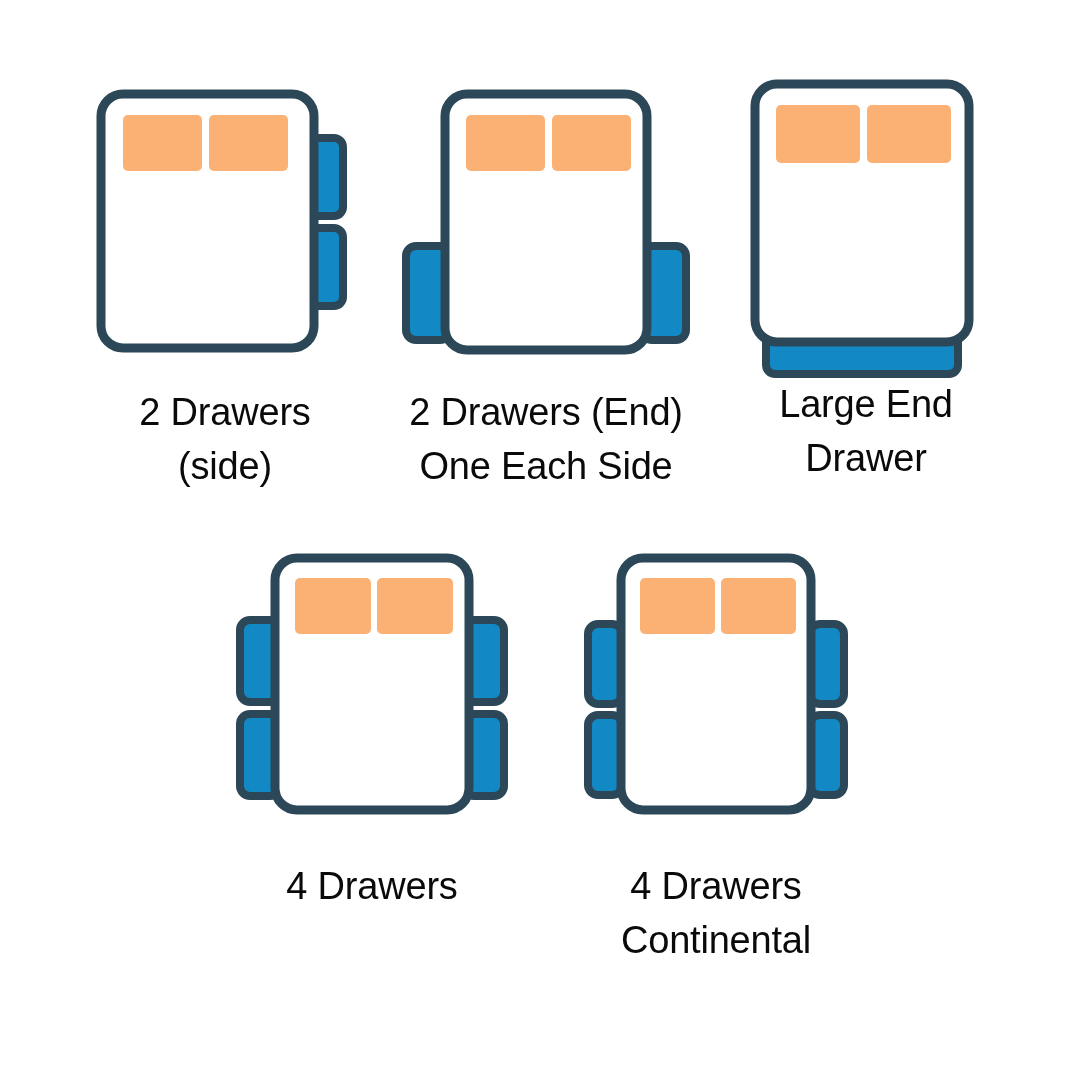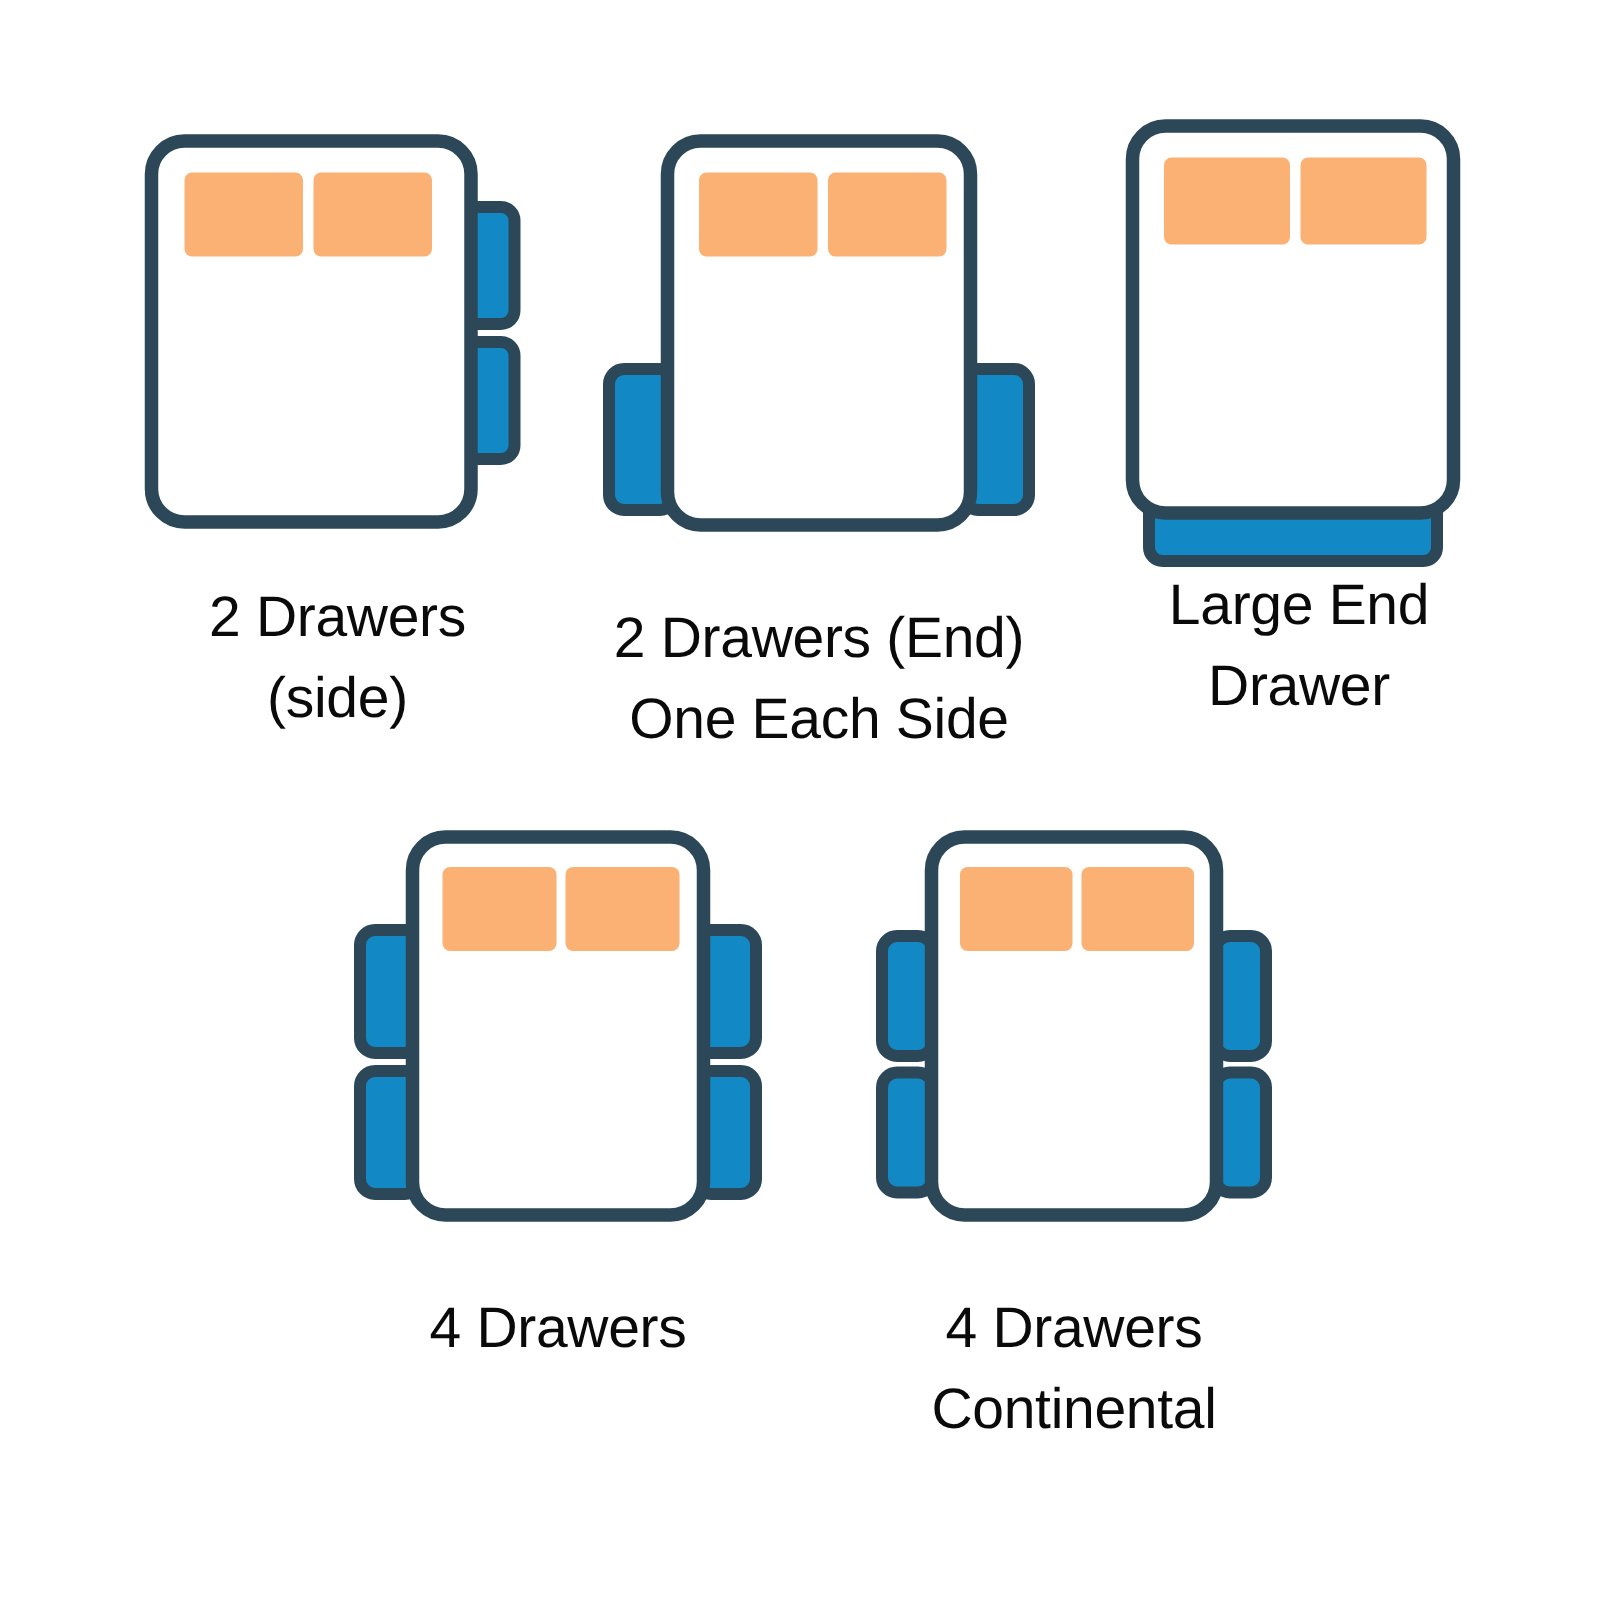--- a/index.html
+++ b/index.html
@@ -43,21 +43,21 @@
   
   #card-two-drawers-side   { left: 95px;  top: 88px;  width: 260px; }
   #card-two-drawers-end    { left: 398px; top: 88px;  width: 296px; }
   #card-large-end-drawer   { left: 738px; top: 78px;  width: 256px; }
 
   
   #card-four-drawers       { left: 232px; top: 552px; width: 280px; }
   #card-four-drawers-cont  { left: 576px; top: 552px; width: 280px; }
 
   #card-two-drawers-side  .option-label { margin-top: 18px; }
-  #card-two-drawers-end   .option-label { margin-top: 32px; }
+  #card-two-drawers-end   .option-label { margin-top: 18px; }
   #card-large-end-drawer  .option-label { }
   #card-four-drawers      .option-label { margin-top: 38px; }
   #card-four-drawers-cont .option-label { margin-top: 38px; }
 </style>
 </head>
 <body>
 
 <div id="figure-root">
 
   <div class="option-card" id="card-two-drawers-side">

